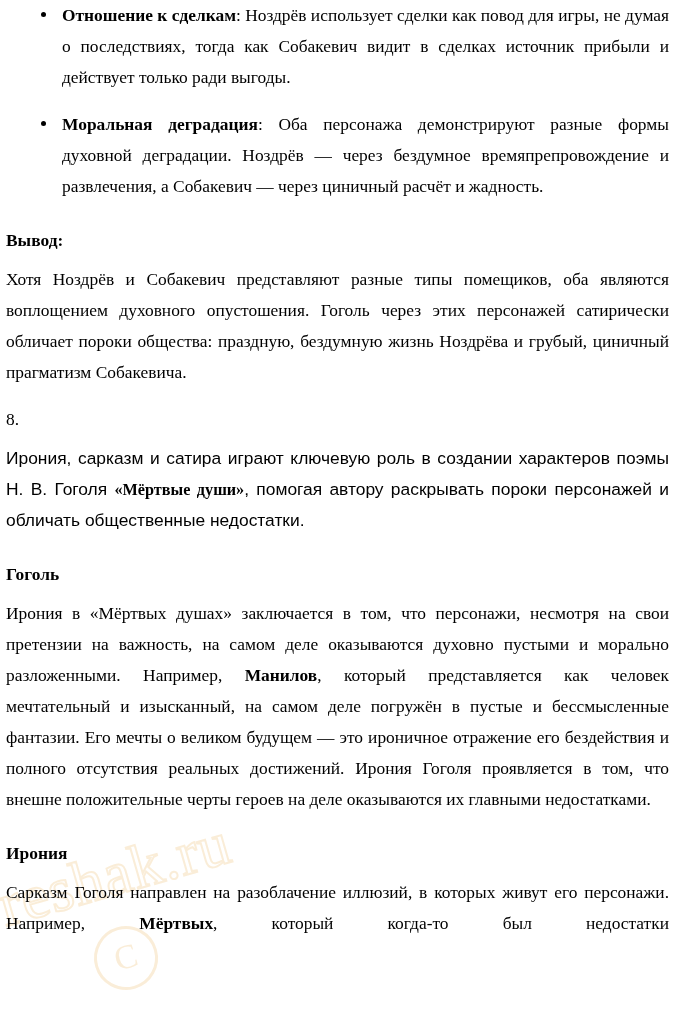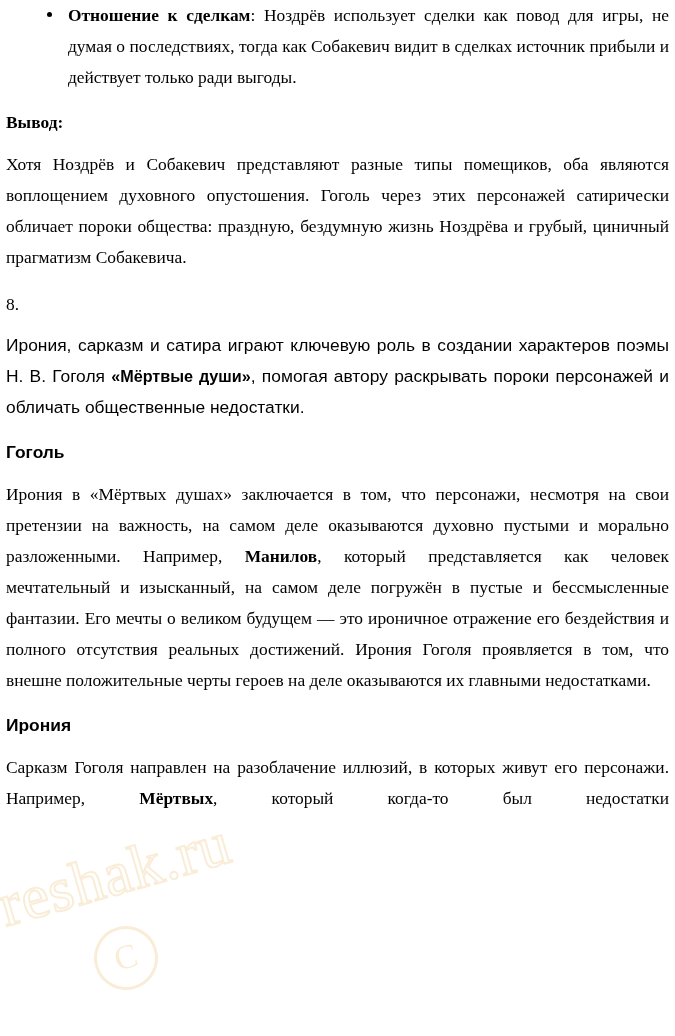--- a/index.html
+++ b/index.html
@@ -27,68 +27,68 @@
     z-index: 2;
   }
   
   ul.bullets {
     margin: 0;
     padding: 0 0 0 46px;
     list-style: none;
   }
   ul.bullets li {
     position: relative;
-    margin: 0 0 16px 16px;
+    margin: 0 0 16px 10px;
     font-size: 17.4px;
     line-height: 1.78;
     text-align: justify;
     text-justify: inter-word;
   }
   ul.bullets li::before {
     content: "";
     position: absolute;
     left: -21px;
     top: 12px;
     width: 5px;
     height: 5px;
     background: #000;
     border-radius: 50%;
   }
   .b {
     font-weight: bold;
   }
   
   p.para {
-    margin: 12px 0 13px 0;
+    margin: 4px 0 13px 0;
     font-size: 17.4px;
     line-height: 1.78;
     text-align: justify;
     text-justify: inter-word;
   }
   p.para.last-line-justify {
     text-align-last: justify;
   }
   h4.head {
-    margin: 16px 0 9px 0;
+    margin: 25px 0 9px 0;
     font-size: 17.4px;
     font-weight: bold;
     line-height: 1.6;
   }
   .num-head {
     margin: 14px 0 10px 0;
     font-size: 17.4px;
     line-height: 1.6;
   }
   .sans {
     font-family: "Liberation Sans", sans-serif;
     font-size: 16.2px;
     line-height: 1.72;
   }
   .sans-bold {
-    font-family: Liberation Sans, sans-serif;
+    font-family: Liberation Serif, serif;
     font-weight: bold;
     font-size: 16.2px;
   }
   .block-8 {
     margin-top: 18px;
   }
 
   
   .watermark {
     position: absolute;
@@ -144,20 +144,23 @@
       <span>C</span>
     </div>
   </div>
 
   <div class="content">
 
     <ul class="bullets">
       <li>
         <span class="b">Отношение к сделкам</span><span>: Ноздрёв использует сделки как повод для игры, не думая о последствиях, тогда как Собакевич видит в сделках источник прибыли и действует только ради выгоды.</span>
       </li>
+      <li>
+        <span class="b">Моральная деградация</span><span>: Оба персонажа демонстрируют разные формы духовной деградации. Ноздрёв — через бездумное времяпрепровождение и развлечения, а Собакевич — через циничный расчёт и жадность.</span>
+      </li>
     </ul>
 
     <h4 class="head">Вывод:</h4>
 
     <p class="para">Хотя Ноздрёв и Собакевич представляют разные типы помещиков, оба являются воплощением духовного опустошения. Гоголь через этих персонажей сатирически обличает пороки общества: праздную, бездумную жизнь Ноздрёва и грубый, циничный прагматизм Собакевича.</p>
 
     <div class="num-head block-8">8.</div>
 
     <p class="para sans">
       <span>Ирония, сарказм и сатира играют ключевую роль в создании характеров поэмы Н. В. Гоголя </span><span class="sans-bold">«Мёртвые души»</span><span>, помогая автору раскрывать пороки персонажей и обличать общественные недостатки.</span>

